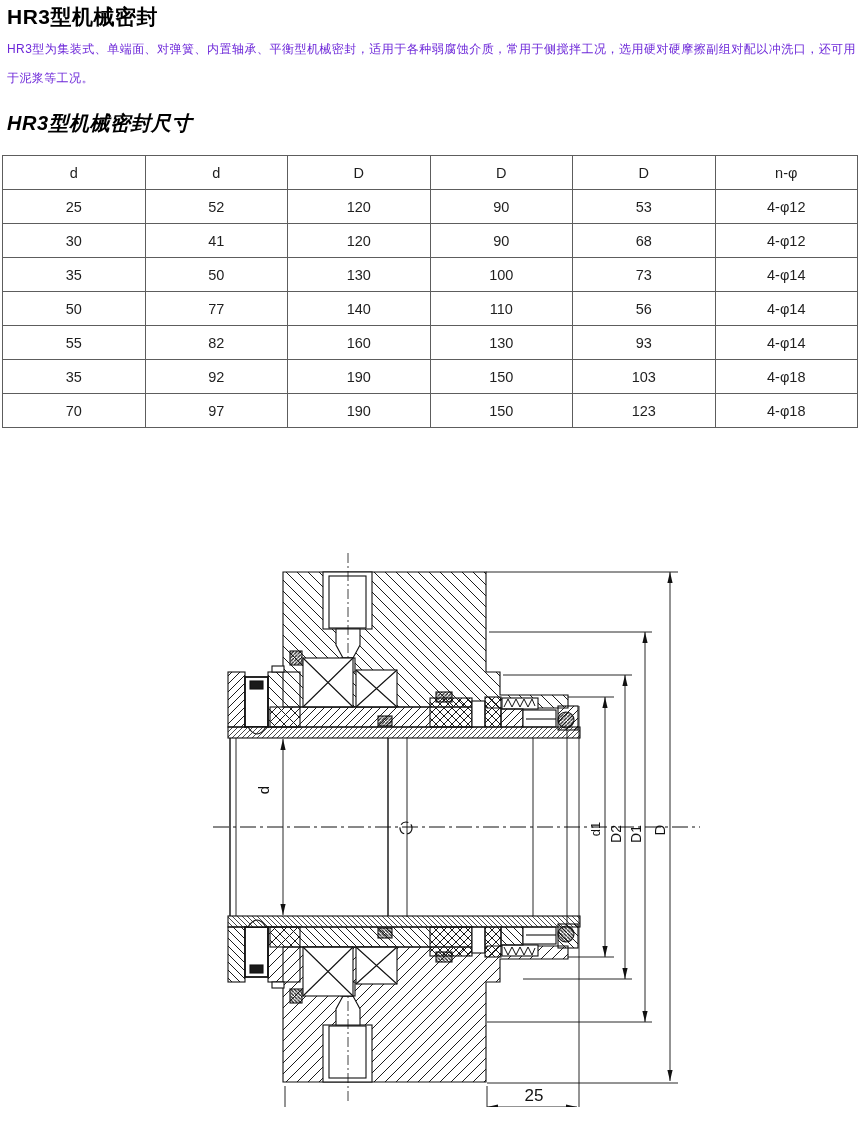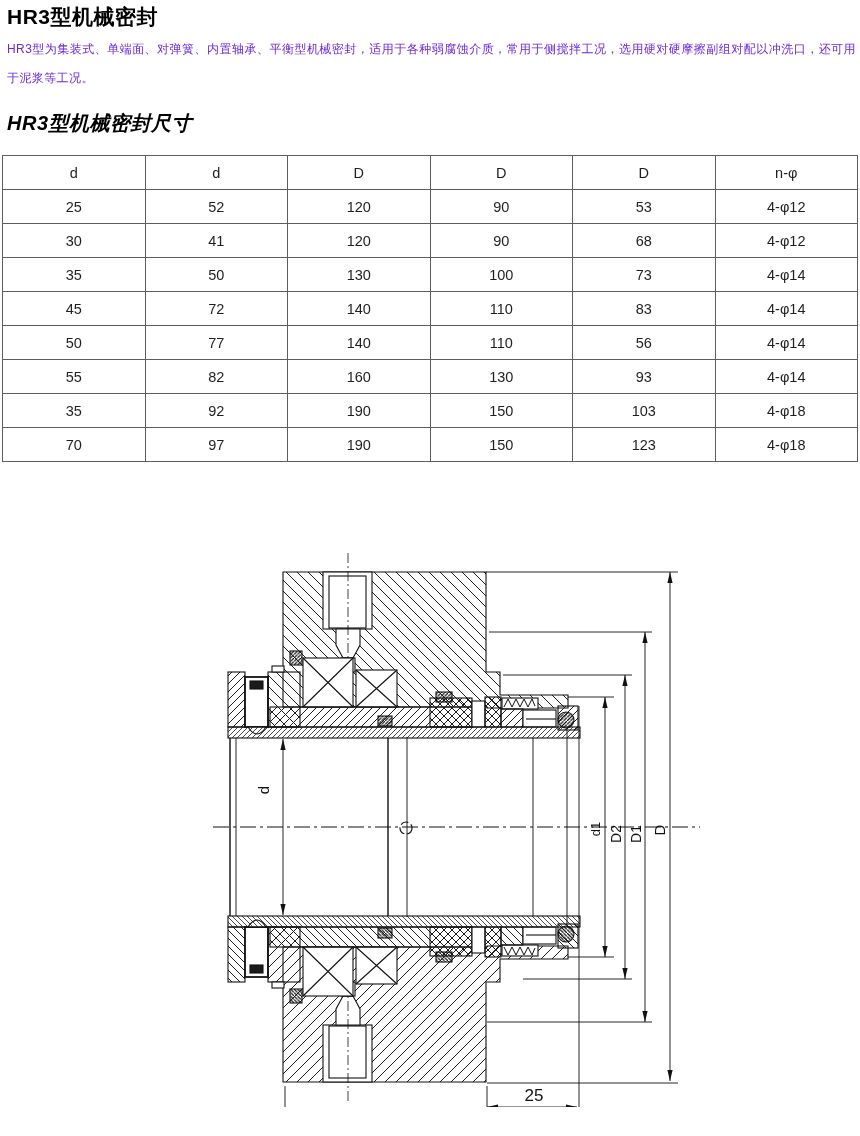--- a/index.html
+++ b/index.html
@@ -70,28 +70,20 @@
           <td>90</td>
           <td>68</td>
           <td>4-φ12</td>
         </tr>
         <tr>
           <td>35</td>
           <td>50</td>
           <td>130</td>
           <td>100</td>
           <td>73</td>
-          <td>4-φ14</td>
-        </tr>
-        <tr>
-          <td>45</td>
-          <td>72</td>
-          <td>140</td>
-          <td>110</td>
-          <td>83</td>
           <td>4-φ14</td>
         </tr>
         <tr>
           <td>50</td>
           <td>77</td>
           <td>140</td>
           <td>110</td>
           <td>56</td>
           <td>4-φ14</td>
         </tr>

